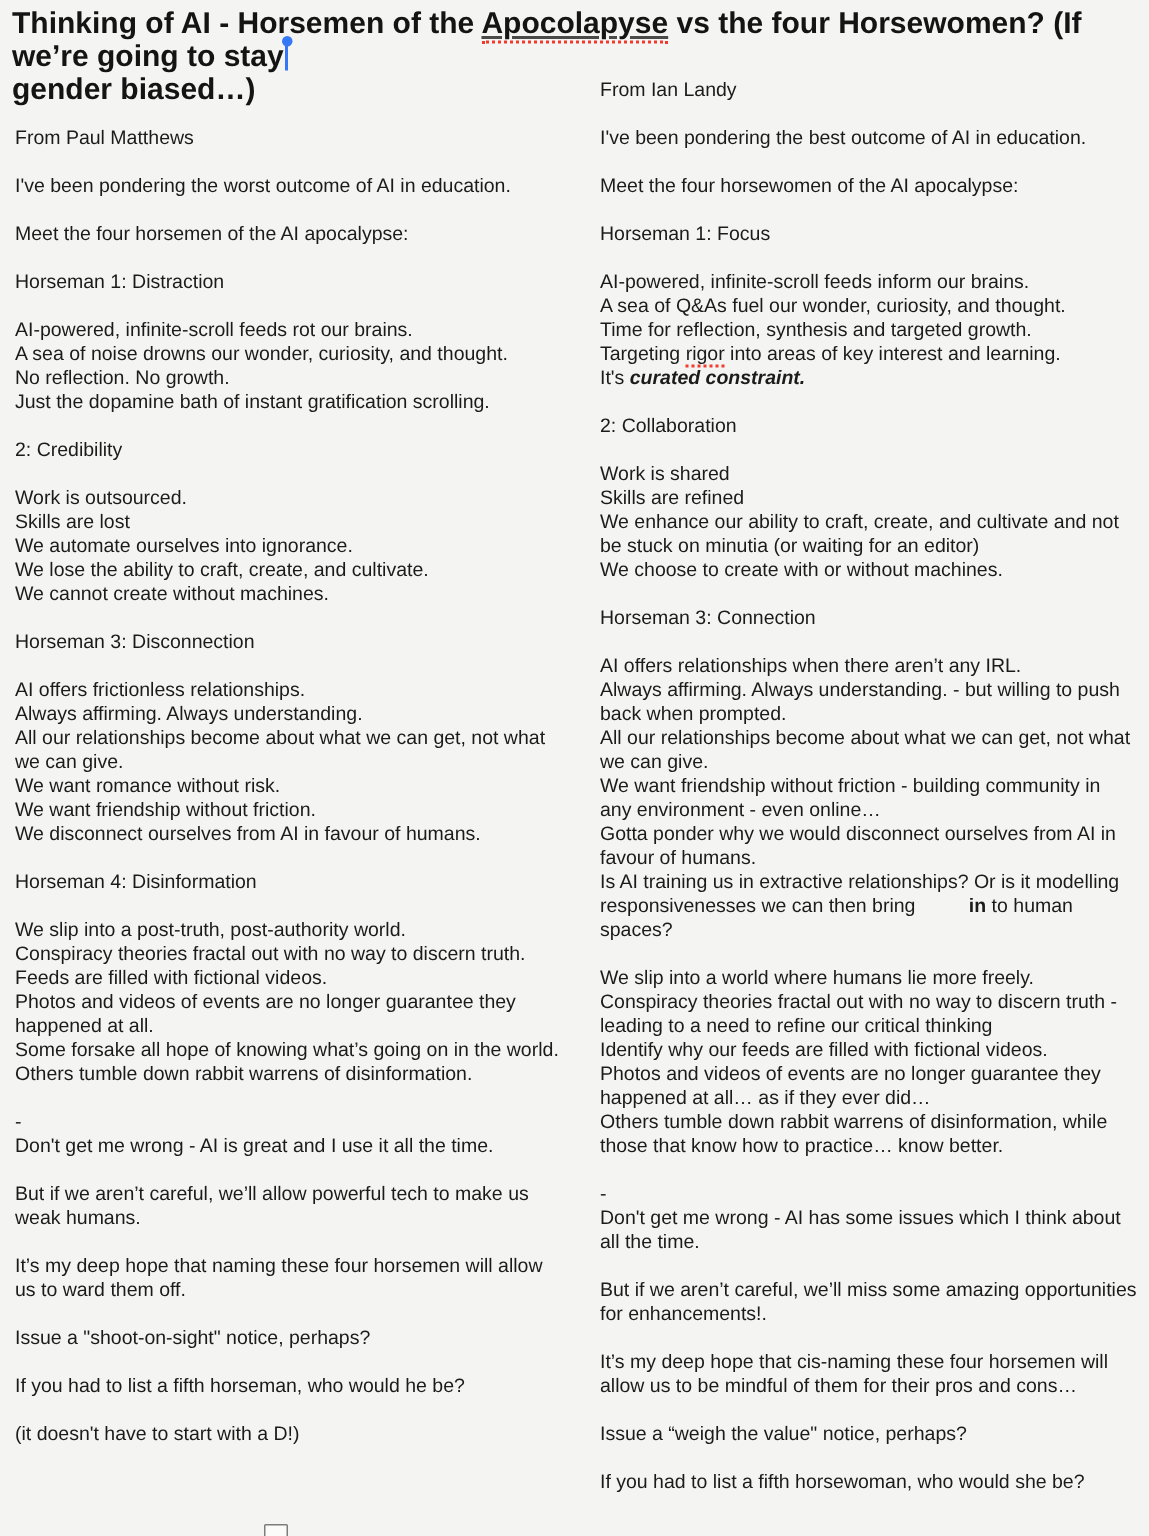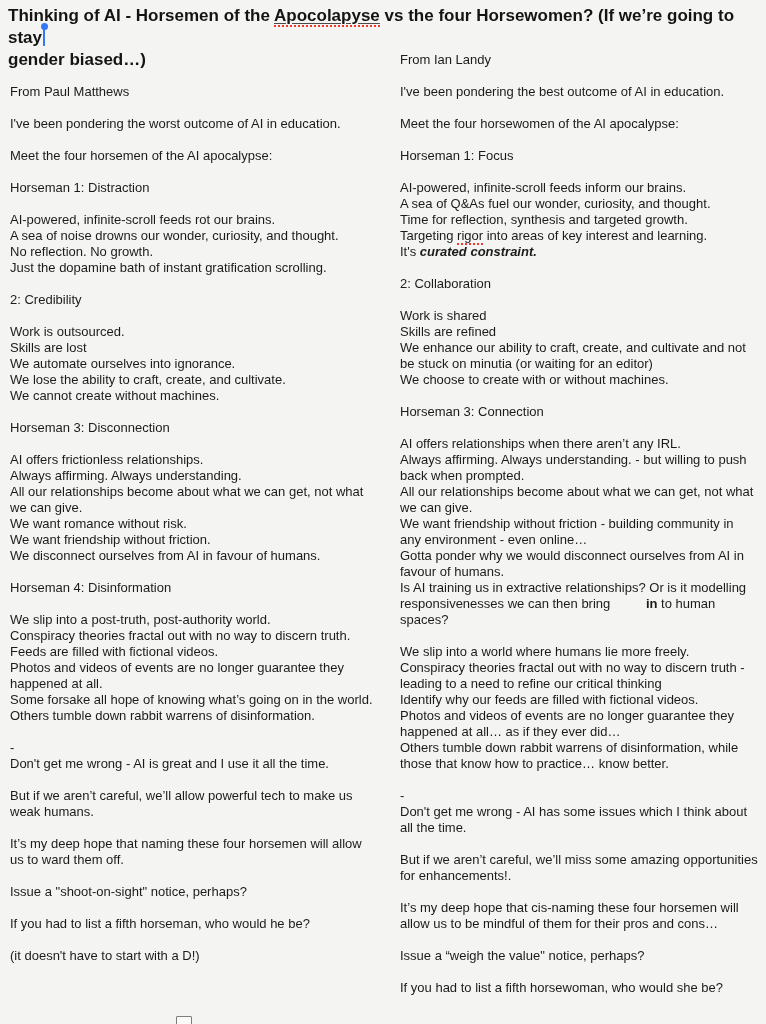--- a/index.html
+++ b/index.html
@@ -8,21 +8,21 @@
     position: relative;
     background: #f4f4f2;
     color: #1b1b1b;
     font-family: "Liberation Sans", sans-serif;
     overflow: hidden;
   }
   .doc-title {
     position: absolute;
     left: 8px; top: 5px;
     width: 752px;
-    font-size: 17px;
+    font-size: 20px;
     line-height: 22px;
     color: #141414;
   }
   .col {
     position: absolute;
     font-size: 13px;
     line-height: 16px;
     color: #1b1b1b;
   }
   .col-left  { left: 10px;  top: 84px; width: 366px; }

